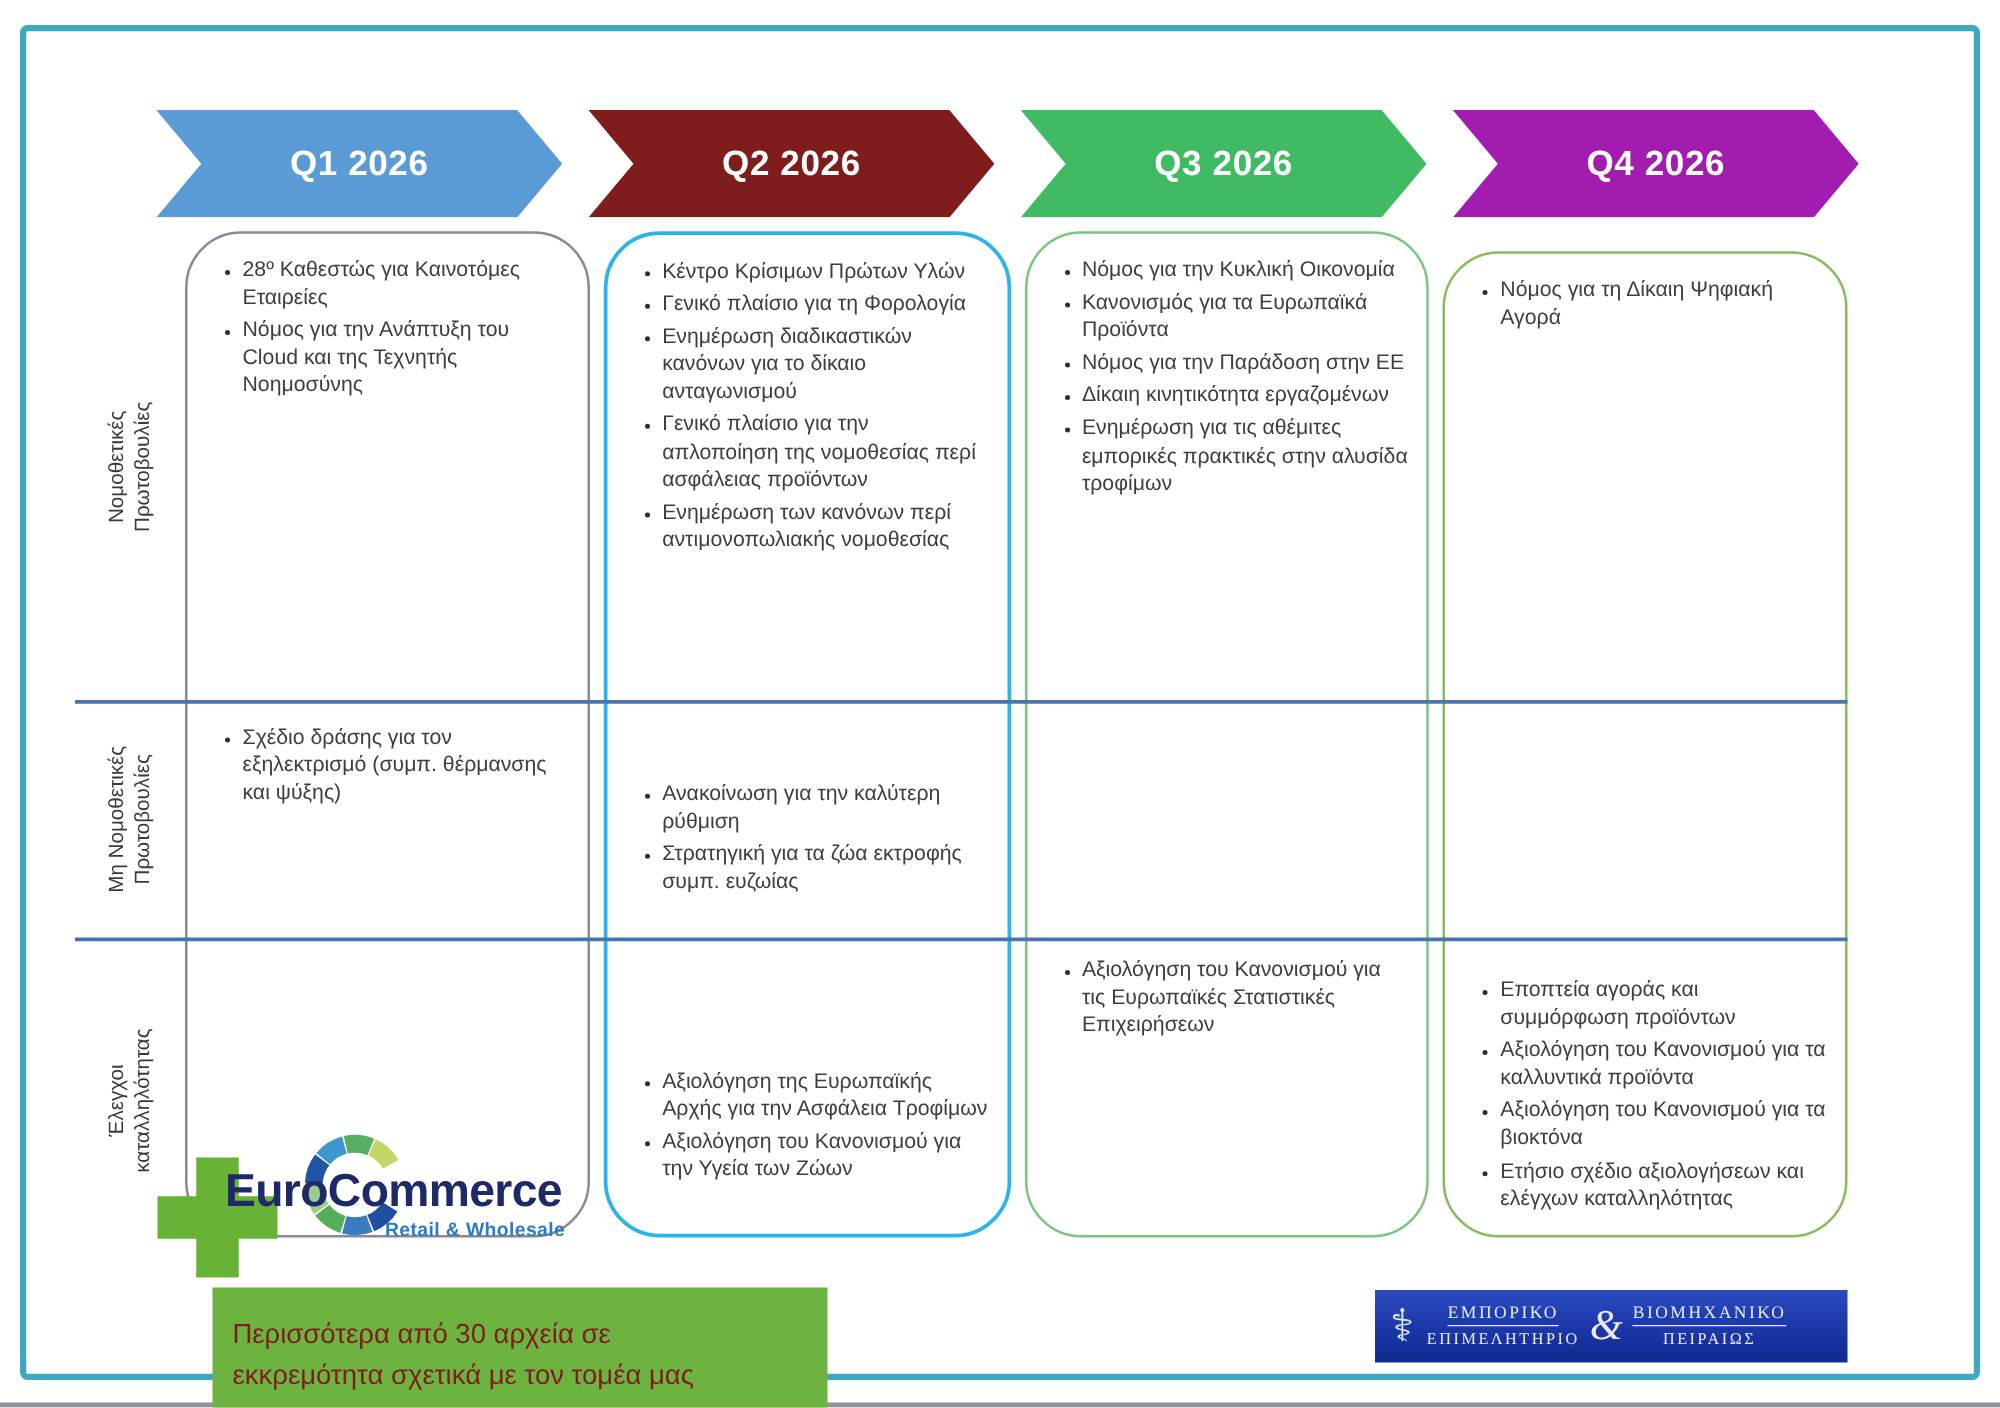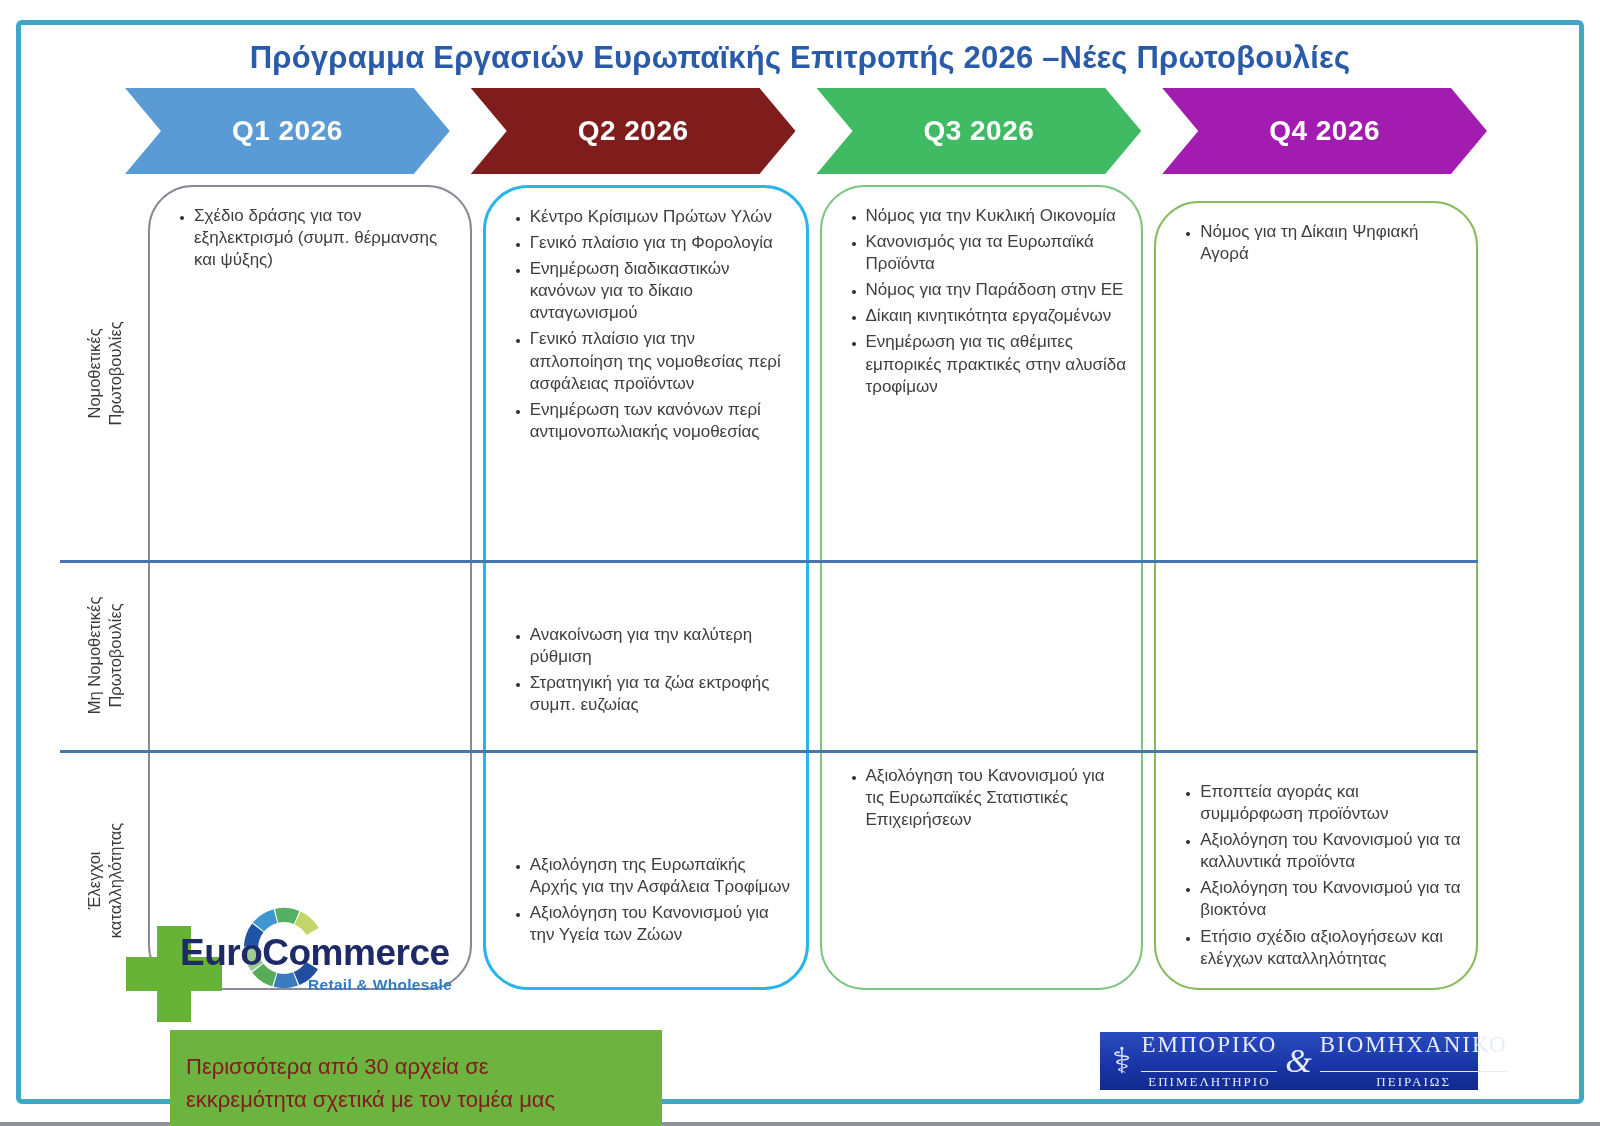--- a/index.html
+++ b/index.html
@@ -51,31 +51,30 @@
   
   .pending{position:absolute;left:170px;top:1030px;width:460px;background:#6DB33F;color:#7f1d1d;
     font-size:22px;line-height:1.5;padding:20px 16px;white-space:pre-line;z-index:9;}
 
   
   .chamber{position:absolute;left:1100px;top:1032px;width:378px;height:58px;
     background:linear-gradient(180deg,#2A4BBE 0%,#1A37A8 55%,#122A8F 100%);
     display:flex;align-items:center;padding:0 12px;gap:10px;box-sizing:border-box;z-index:9;}
   .chamber .cad{color:#DCE4F8;font-size:36px;line-height:1;flex:0 0 auto;}
   .chamber .blk{display:flex;flex-direction:column;align-items:center;color:#E8ECFA;font-family:"Liberation Serif",serif;}
-  .chamber .top{font-size:23px;letter-spacing:2px;border-bottom:1.5px solid #E8ECFA;padding-bottom:13px;}
+  .chamber .top{font-size:14px;letter-spacing:2px;border-bottom:1.5px solid #E8ECFA;padding-bottom:1px;}
   .chamber .bot{font-size:13px;letter-spacing:2px;margin-top:2px;}
   .chamber .amp{font-family:"Liberation Serif",serif;font-style:italic;font-size:34px;color:#E8ECFA;margin:0 -2px;}
 </style>
 </head>
 <body>
 
 <div class="canvas">
   <div class="frame"></div>
 
-  <div class="title">Πρόγραμμα Εργασιών Ευρωπαϊκής Επιτροπής 2026 –Νέες Πρωτοβουλίες</div>
 
   <div class="arrows">
     <div class="arrow" style="background: rgb(91, 155, 213);">
       <span>Q1 2026</span>
     </div>
     <div class="arrow" style="background: #7f1d1d;">
       <span>Q2 2026</span>
     </div>
     <div class="arrow" style="background: rgb(65, 186, 100);">
       <span>Q3 2026</span>
@@ -87,20 +86,26 @@
 
   <div class="rowlabel r1">Νομοθετικές
 Πρωτοβουλίες</div>
   <div class="rowlabel r2">Μη Νομοθετικές
 Πρωτοβουλίες</div>
   <div class="rowlabel r3">Έλεγχοι
 καταλληλότητας</div>
 
   <div class="boxes">
     <div class="qbox q1" style="border-color: rgb(138, 138, 150);">
+      <div class="sec-leg">
+        <ul class="bullets">
+            <li>28º Καθεστώς για Καινοτόμες Εταιρείες</li>
+            <li>Νόμος για την Ανάπτυξη του Cloud και της Τεχνητής Νοημοσύνης</li>
+          </ul>
+      </div>
       <div class="sec-non">
         <ul class="bullets">
             <li>Σχέδιο δράσης για τον εξηλεκτρισμό (συμπ. θέρμανσης και ψύξης)</li>
           </ul>
       </div>
       <div class="sec-fit">
         <ul class="bullets"></ul>
       </div>
     </div>
     <div class="qbox q2" style="border-color: rgb(41, 181, 234);">

